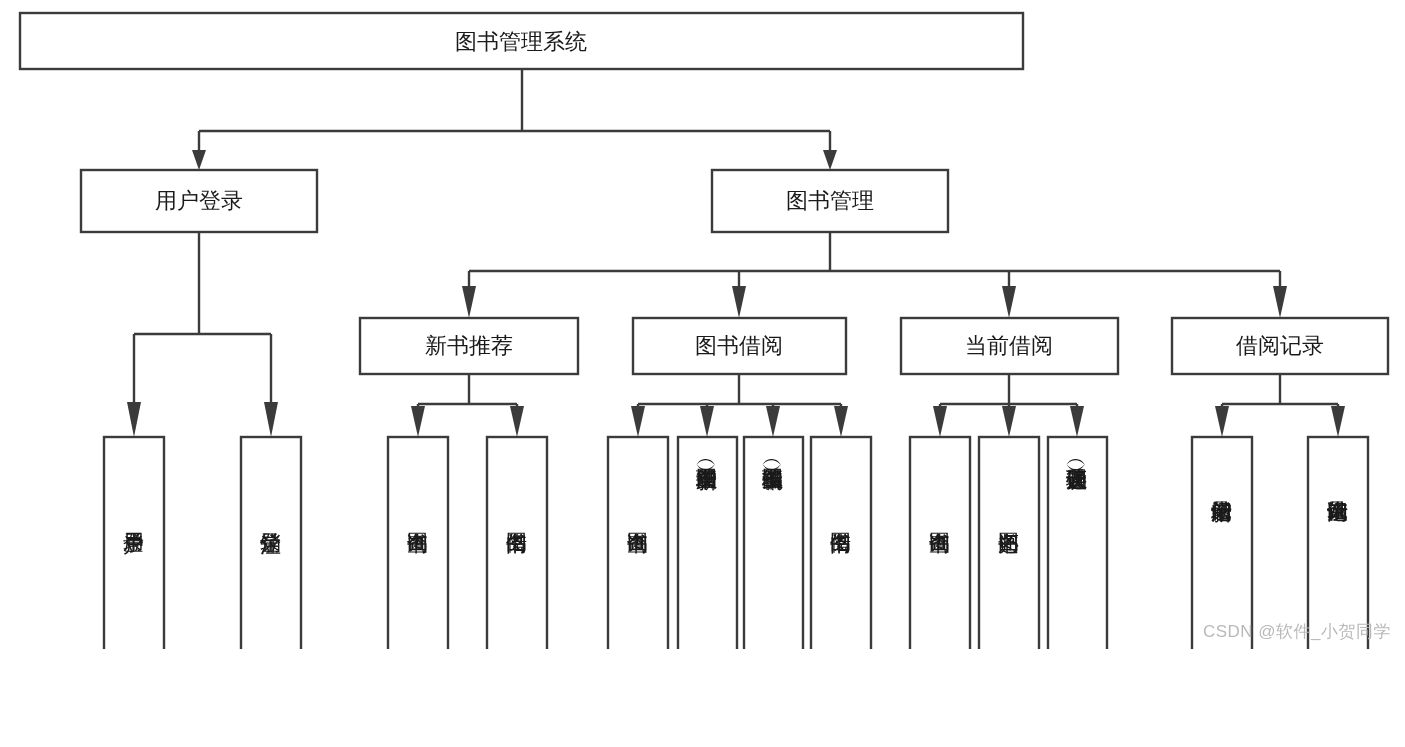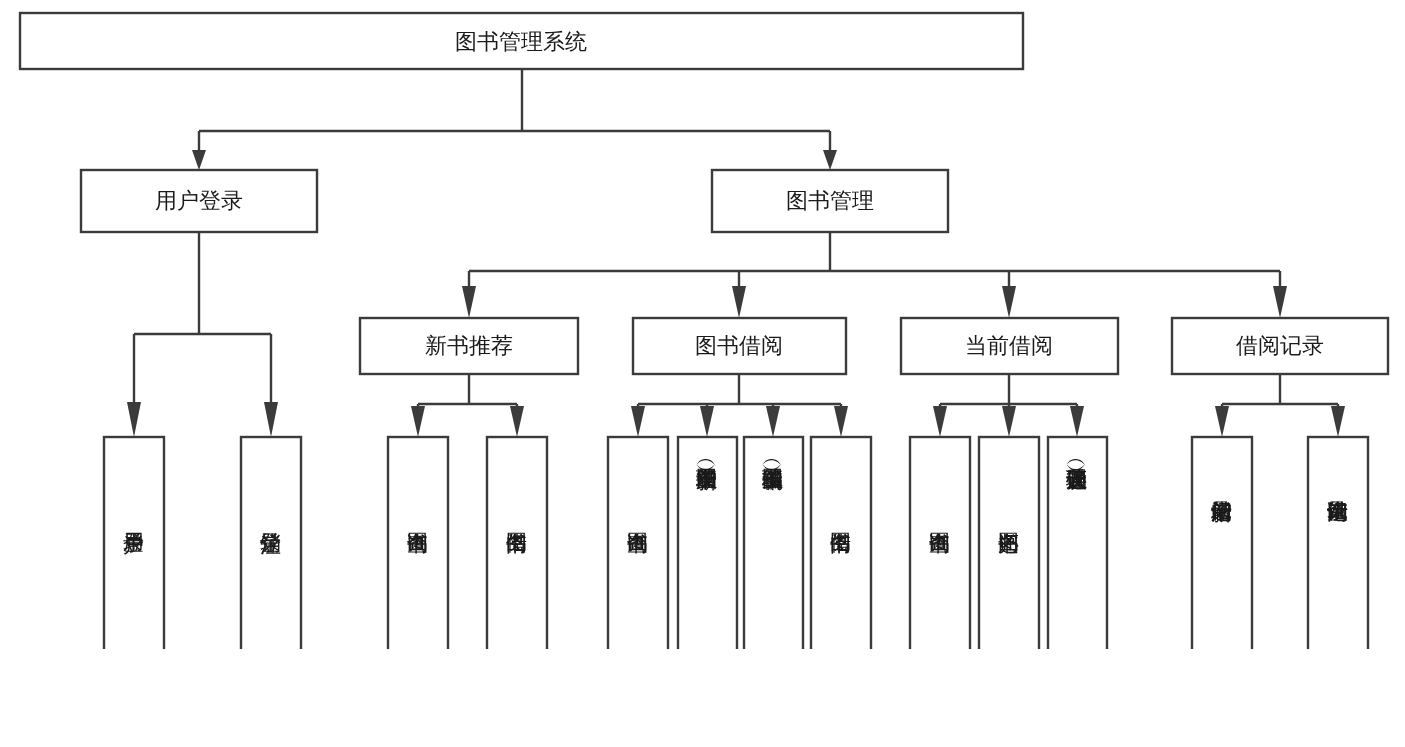--- a/index.html
+++ b/index.html
@@ -241,14 +241,15 @@
       <text class="node-label-vert" x="1222" y="484" writing-mode="tb">新增借阅记录</text>
     </g>
 
     <g>
       <rect class="node-box" x="1308" y="437" width="60" height="297"></rect>
       <text class="node-label-vert" x="1338" y="484" writing-mode="tb">查询借阅记录</text>
     </g>
 
   </svg>
 
+  <div class="watermark">CSDN @软件_小贺同学</div>
 
 </div>
 
 </body></html>

